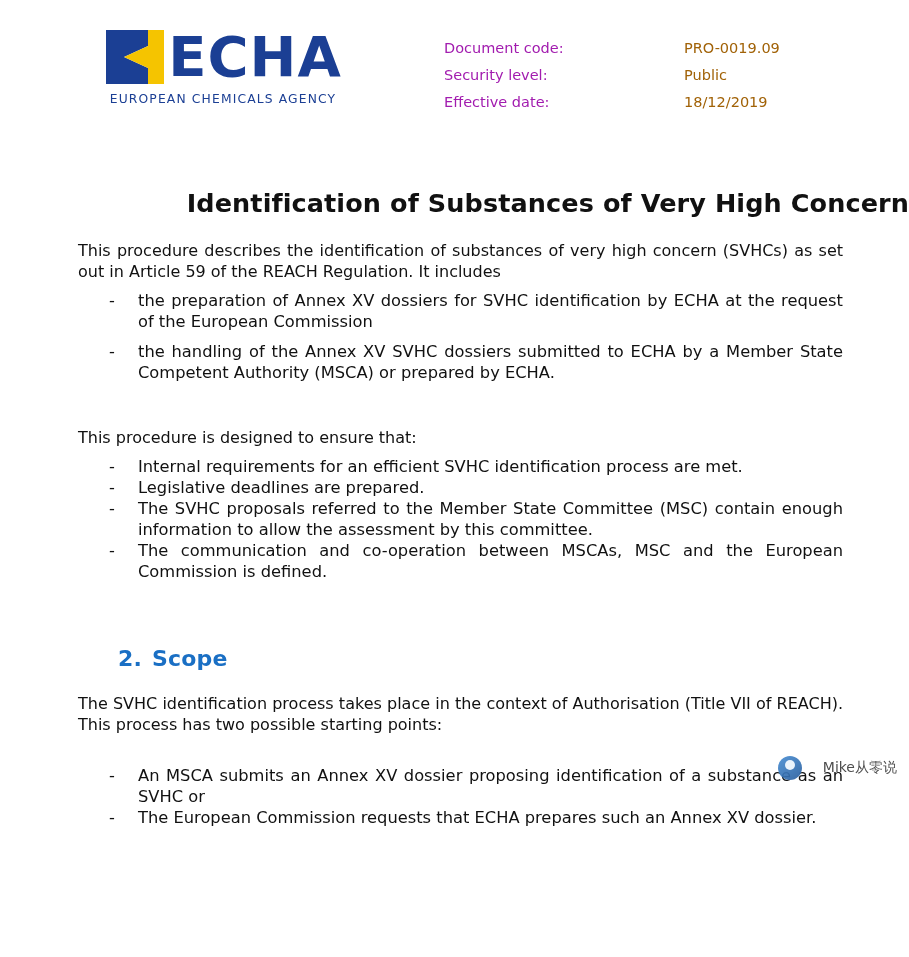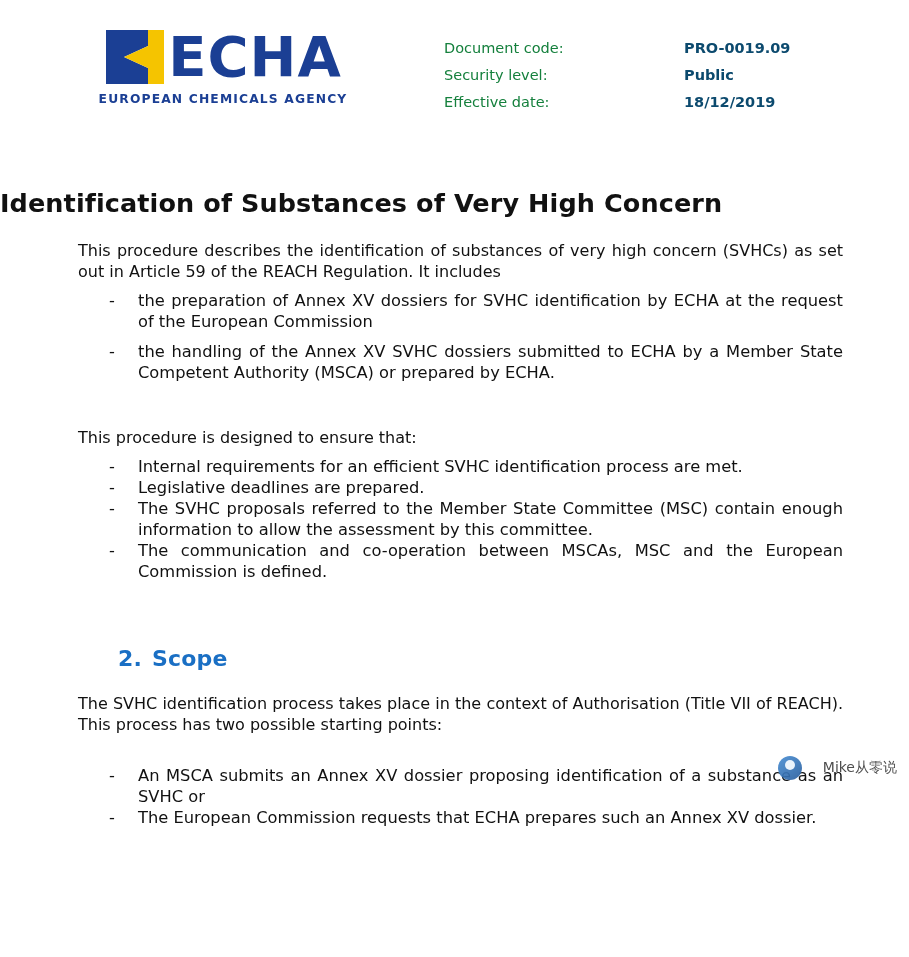--- a/index.html
+++ b/index.html
@@ -55,42 +55,41 @@
     letter-spacing: 1px;
     line-height: 58px;
     margin-left: 2px;
   }
   .logo-sub {
     font-size: 12.3px;
     color: #1b3f94;
     letter-spacing: 1.15px;
     margin-top: 6px;
     white-space: nowrap;
-    font-weight: bold;
   }
 
   .meta {
     margin-left: 82px;
     margin-top: 12px;
     display: grid;
     grid-template-columns: 240px auto;
     row-gap: 11px;
     font-size: 14.5px;
   }
   .meta-label {
-    color: #15803d;
+    color: #a21caf;
   }
   .meta-value {
-    color: #0c4a6e;
-    font-weight: bold;
+    color: #a16207;
+    font-weight: normal;
   }
 
   
   .doc-title {
-    text-align: left;
+    text-align: right;
     font-size: 25.5px;
     font-weight: bold;
     color: #111111;
     margin-top: 78px;
     letter-spacing: 0.1px;
   }
 
   
   .content {
     padding: 0 66px 0 78px;

